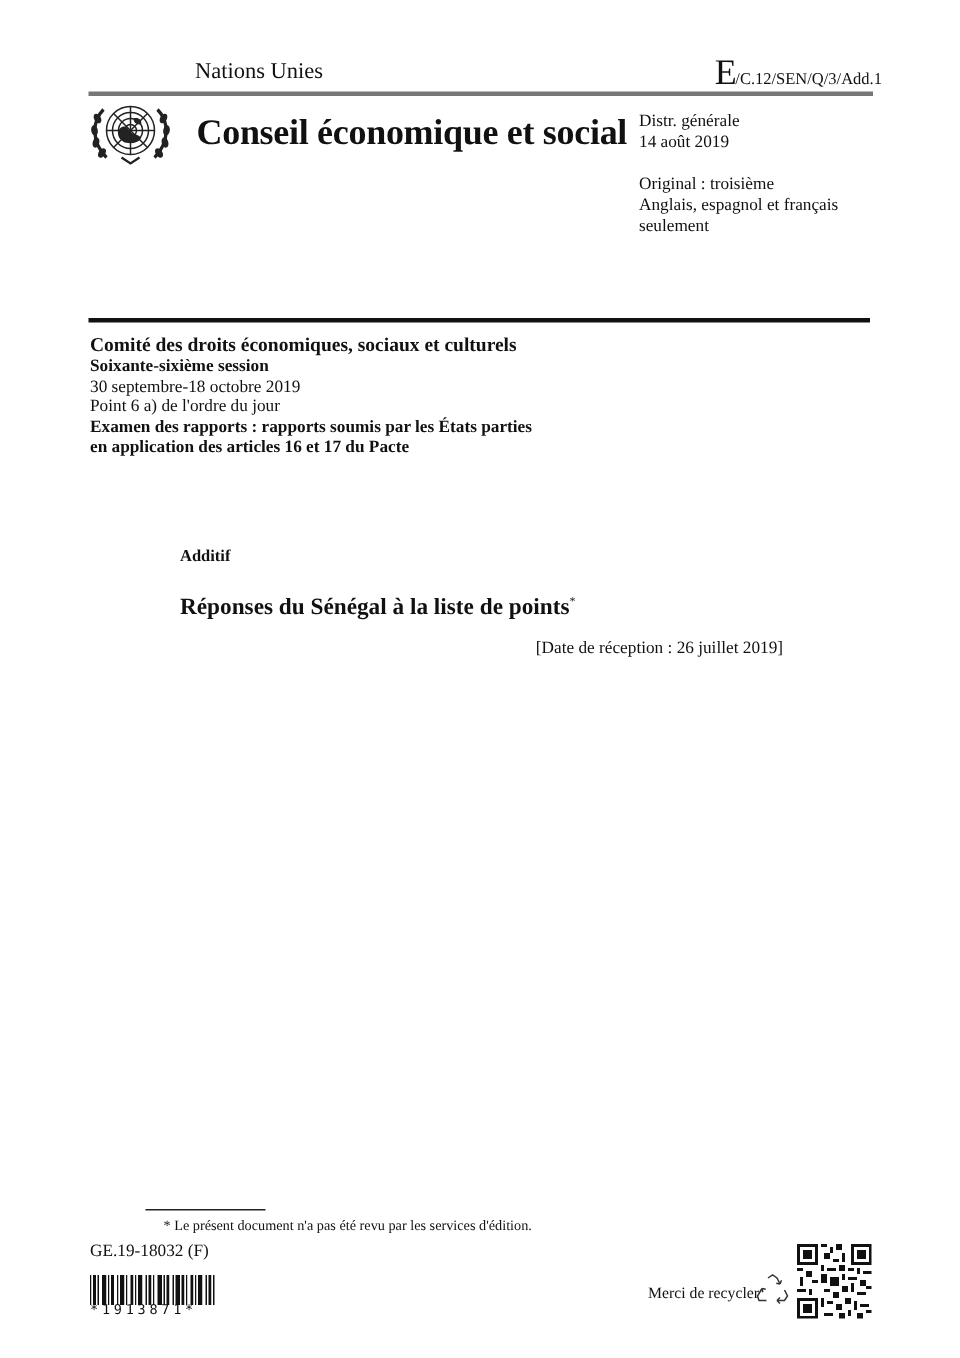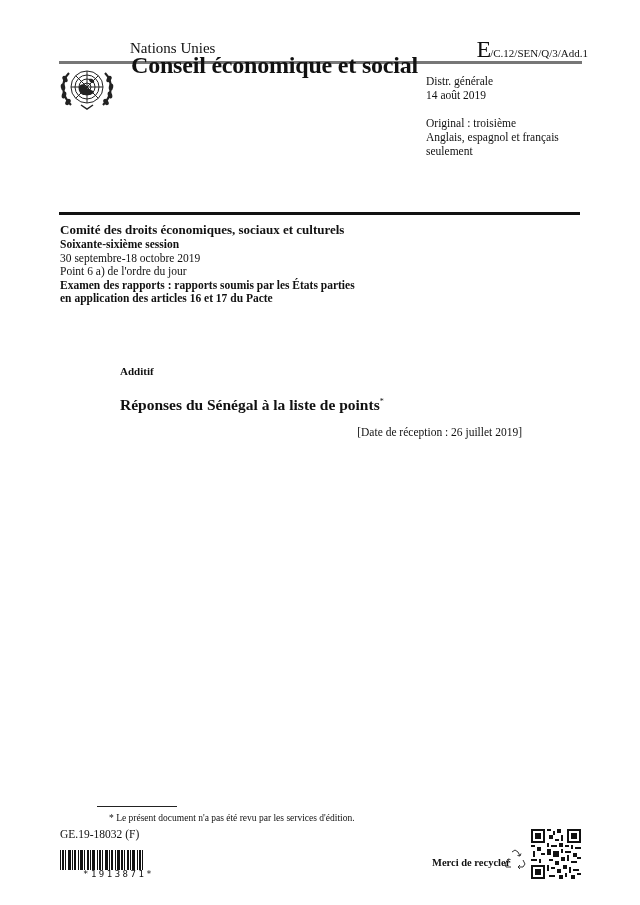--- a/index.html
+++ b/index.html
@@ -7,21 +7,21 @@
          font-family: "Liberation Serif", "DejaVu Serif", serif; color: #111; }
   .abs { position: absolute; }
 
   
   .org-name { left: 130px; top: 40px; font-size: 15px; }
   .symbol { right: 52px; top: 36px; font-size: 11px; white-space: nowrap; }
   .symbol .big { font-size: 24px; letter-spacing: -1px; }
   .rule-top { left: 59px; top: 61px; width: 523px; height: 3px; background: #777; }
 
   .emblem { left: 59px; top: 65px; width: 56px; height: 46px; }
-  .council { left: 131px; top: 52px; font-size: 24px; font-weight: bold; letter-spacing: -0.2px; }
+  .council { left: 131px; top: 76px; font-size: 24px; font-weight: bold; letter-spacing: -0.2px; }
 
   .distr { left: 426px; top: 74px; font-size: 11.5px; line-height: 14px; }
   .distr .gap { height: 14px; }
 
   .rule-thick { left: 59px; top: 212px; width: 521px; height: 3px; background: #111; }
 
   
   .committee { left: 60px; top: 222px; font-size: 11.5px; line-height: 13.5px; }
   .committee .c-title { font-weight: bold; font-size: 13px; line-height: 16px; }
   .committee .b { font-weight: bold; }
@@ -33,23 +33,23 @@
   .responses sup { font-size: 8px; font-weight: normal; vertical-align: super; }
   .received { right: 118px; top: 426px; font-size: 11.5px; }
 
   
   .fn-rule { left: 97px; top: 806px; width: 80px; height: 1px; background: #222; }
   .footnote { left: 109px; top: 813px; font-size: 9.5px; }
   .job { left: 60px; top: 828px; font-size: 11.5px; }
 
   .barcode { left: 60px; top: 850px; width: 92px; height: 20px; display: flex; gap: 0; }
   .barcode span { display: block; height: 100%; background: #111; }
-  .barcode-text { left: 60px; top: 869px; font-family: "DejaVu Sans Mono", monospace; font-size: 9px; letter-spacing: 2.5px; margin-left: 23px; }
-
-  .recycle-label { left: 432px; top: 857px; font-size: 10.5px; font-weight: bold; }
+  .barcode-text { left: 60px; top: 869px; font-family: "DejaVu Sans Mono", monospace; font-size: 9px; letter-spacing: 2.5px; }
+
+  .recycle-label { left: 432px; top: 857px; font-size: 10.5px; font-weight: normal; }
   .recycle-icon { left: 503px; top: 849px; width: 24px; height: 22px; }
   .qr { left: 531px; top: 829px; width: 50px; height: 50px; }
 </style>
 </head>
 <body>
 
 <div class="abs org-name">Nations Unies</div>
 <div class="abs symbol"><span class="big">E</span><span>/C.12/SEN/Q/3/Add.1</span></div>
 <div class="abs rule-top"></div>
 

